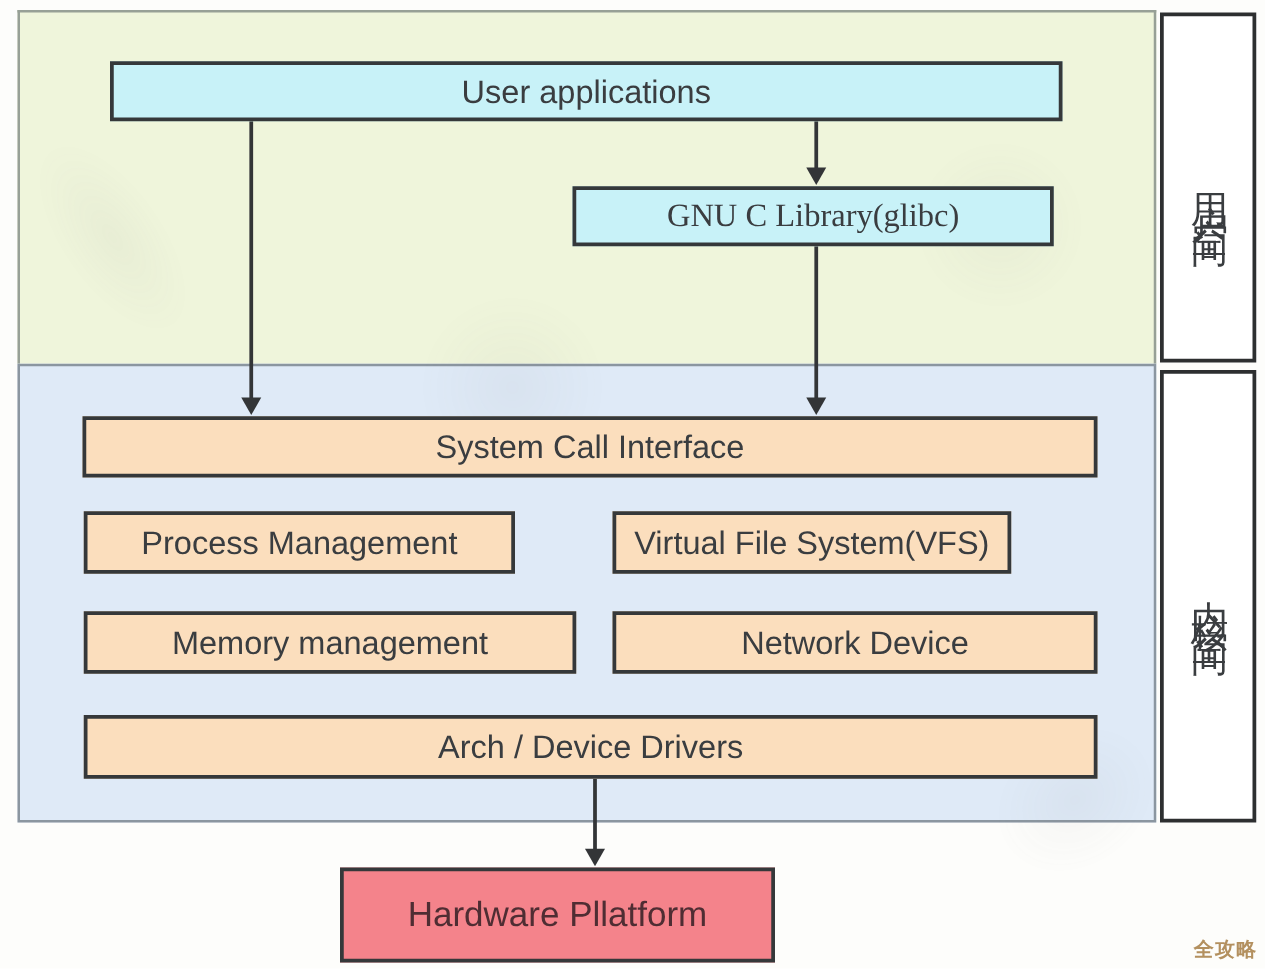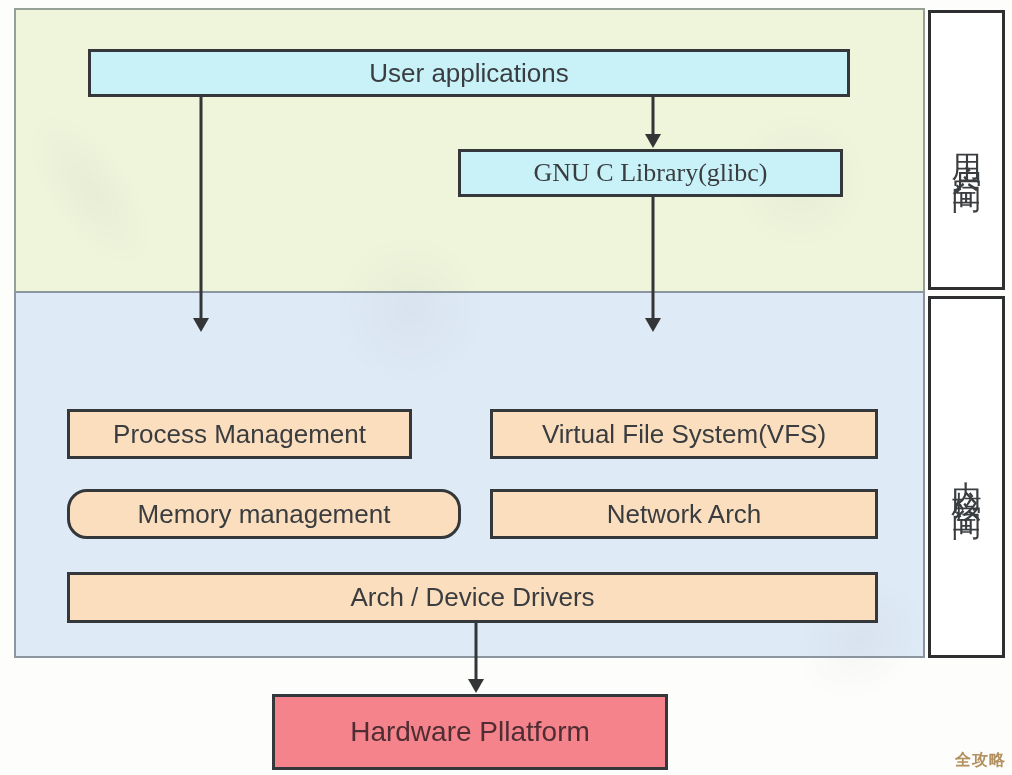--- a/index.html
+++ b/index.html
@@ -64,25 +64,25 @@
     white-space: nowrap;
   }
   .cyan  { background: #c8f2f8; }
   .peach { background: #fbdebd; }
   .red   { background: #f4838b; color: #4f2d33; }
 
   #box-user-apps { left: 88px;  top: 49px;  width: 762px; height: 48px; }
   #box-glibc     { left: 458px; top: 149px; width: 385px; height: 48px; font-family: Liberation Serif, serif; }
   #box-sci       { left: 66px;  top: 333px; width: 812px; height: 49px; }
   #box-proc      { left: 67px;  top: 409px; width: 345px; height: 50px; }
-  #box-vfs       { left: 490px; top: 409px; width: 388px; height: 50px; }
-  #box-mem       { left: 67px;  top: 489px; width: 394px; height: 50px; border-radius: 20px; }
+  #box-vfs       { left: 490px; top: 409px; width: 319px; height: 50px; }
+  #box-mem       { left: 67px;  top: 489px; width: 394px; height: 50px; }
   #box-net       { left: 490px; top: 489px; width: 388px; height: 50px; }
   #box-arch      { left: 67px;  top: 572px; width: 811px; height: 51px; }
-  #box-hw        { left: 272px; top: 694px; width: 396px; height: 76px; font-size: 28px; }
+  #box-hw        { left: 272px; top: 694px; width: 348px; height: 76px; font-size: 28px; }
 
   
   .arrow { position: absolute; }
   .arrow .shaft {
     position: absolute;
     left: 50%;
     transform: translateX(-50%);
     width: 3px;
     background: #333537;
     top: 0;
@@ -161,31 +161,34 @@
     <div class="head"></div>
   </div>
 
   <div class="box cyan" id="box-user-apps">
     <span>User applications</span>
   </div>
   <div class="box cyan" id="box-glibc">
     <span>GNU C Library(glibc)</span>
   </div>
 
+  <div class="box peach" id="box-sci">
+    <span>System Call Interface</span>
+  </div>
   <div class="box peach" id="box-proc">
     <span>Process Management</span>
   </div>
   <div class="box peach" id="box-vfs">
     <span>Virtual File System(VFS)</span>
   </div>
   <div class="box peach" id="box-mem">
     <span>Memory management</span>
   </div>
   <div class="box peach" id="box-net">
-    <span>Network Arch</span>
+    <span>Network Device</span>
   </div>
   <div class="box peach" id="box-arch">
     <span>Arch / Device Drivers</span>
   </div>
 
   <div class="box red" id="box-hw">
     <span>Hardware Pllatform</span>
   </div>
 
   <div class="side-label" id="side-label-user">

